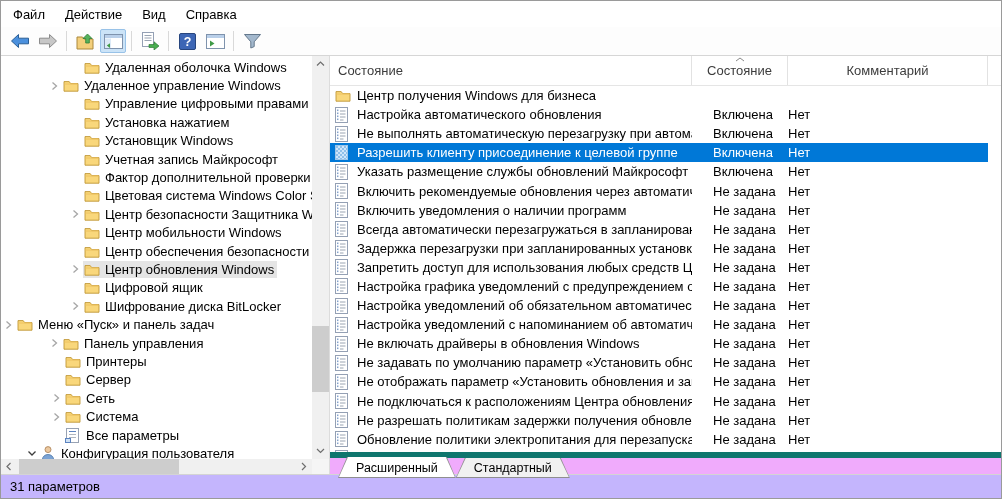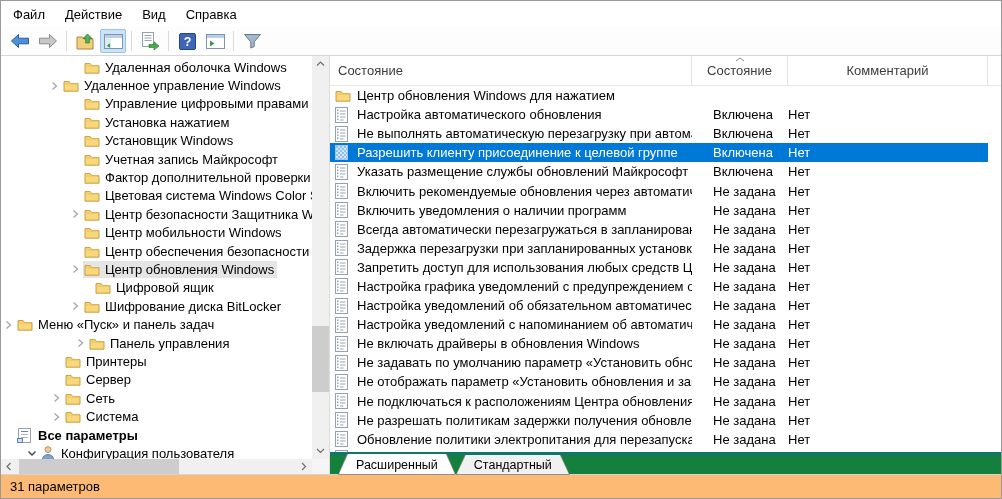--- a/index.html
+++ b/index.html
@@ -55,30 +55,30 @@
   .list-row{height:19.1px;width:658px;display:flex;align-items:center;white-space:nowrap;cursor:default}
   .lr-name{width:362px;flex:none;display:flex;align-items:center;padding-left:5px;overflow:hidden}
   .lr-icon{width:17px;flex:none;display:flex;align-items:center}
   .lr-text{padding-left:5px;overflow:hidden}
   .lr-state{width:96px;flex:none;padding-left:21px}
   .lr-comment{width:200px;flex:none;text-align:left}
   .list-row.selected{background:#0078d7;color:#fff}
   .checker-icon{width:13px;height:15px;background:conic-gradient(#cfe6fb 90deg,#8fc0ea 0 180deg,#cfe6fb 0 270deg,#8fc0ea 0) 0 0/4px 4px;border:1px solid #9fc6e8}
 
   
-  .tabs-row{height:22px;flex:none;position:relative;background:#15803d;border-top:3px solid #0f766e;display:flex;padding-left:8px}
+  .tabs-row{height:22px;flex:none;position:relative;background:#f0abfc;border-top:6px solid #0f766e;display:flex;padding-left:8px}
   .tab{position:relative;height:20px;padding:0 18px;display:flex;align-items:center;justify-content:center}
   .tab::before{content:"";position:absolute;inset:0;background:#8f8f8f;clip-path:polygon(9px 0,calc(100% - 9px) 0,100% 100%,0 100%)}
   .tab::after{content:"";position:absolute;inset:0 1px 1px 1px;background:#fff;clip-path:polygon(9px 0,calc(100% - 9px) 0,100% 100%,0 100%)}
   .tab .tab-label{position:relative;z-index:1;font-size:12.5px}
   .tab.inactive::after{background:#f1f1f1}
   .tab.active{margin-top:-1px;height:21px}
 
   
-  .statusbar{height:24px;flex:none;background:#fdba74;border-top:1px solid #d4d4d4;display:flex;align-items:center;padding-left:9px}
+  .statusbar{height:24px;flex:none;background:#c4b5fd;border-top:1px solid #d4d4d4;display:flex;align-items:center;padding-left:9px}
 </style>
 </head>
 <body>
 
 <div class="window">
 
   <div class="menubar">
       <span class="menu-item"><span>Файл</span></span>
       <span class="menu-item"><span>Действие</span></span>
       <span class="menu-item"><span>Вид</span></span>
@@ -297,21 +297,21 @@
     <span class="tree-item-body sel">
       <span class="icon-box">
                   <span style="line-height:0"><svg width="16" height="13" viewBox="0 0 16 13">
                       <path d="M1,2.6 h5.2 l1.5,2 H15 v7.6 H1 z" fill="#f9d77b" stroke="#bf9637" stroke-width="0.9"></path>
                       <path d="M1.5,5 H14.5" stroke="#eec261" stroke-width="1"></path>
                     </svg></span>
                 </span>
       <span class="tree-label">Центр обновления Windows</span>
     </span>
   </div>
-            <div class="tree-row" style="padding-left: 67px; margin-left: 11px;">
+            <div class="tree-row" style="padding-left: 67px;">
     <span class="arrow-box"></span>
     <span class="tree-item-body">
       <span class="icon-box">
                   <span style="line-height:0"><svg width="16" height="13" viewBox="0 0 16 13">
                       <path d="M1,2.6 h5.2 l1.5,2 H15 v7.6 H1 z" fill="#f9d77b" stroke="#bf9637" stroke-width="0.9"></path>
                       <path d="M1.5,5 H14.5" stroke="#eec261" stroke-width="1"></path>
                     </svg></span>
                 </span>
       <span class="tree-label">Цифровой ящик</span>
     </span>
@@ -341,21 +341,21 @@
     <span class="tree-item-body">
       <span class="icon-box">
                   <span style="line-height:0"><svg width="16" height="13" viewBox="0 0 16 13">
                       <path d="M1,2.6 h5.2 l1.5,2 H15 v7.6 H1 z" fill="#f9d77b" stroke="#bf9637" stroke-width="0.9"></path>
                       <path d="M1.5,5 H14.5" stroke="#eec261" stroke-width="1"></path>
                     </svg></span>
                 </span>
       <span class="tree-label">Меню «Пуск» и панель задач</span>
     </span>
   </div>
-            <div class="tree-row" style="padding-left: 72px;">
+            <div class="tree-row" style="padding-left: 46px;">
     <span class="arrow-box">
                 <span style="line-height:0"><svg width="9" height="10" viewBox="0 0 9 10">
                     <polyline points="2.5,1.5 6.5,5 2.5,8.5" fill="none" stroke="#a6a6a6" stroke-width="1.3"></polyline>
                   </svg></span>
               </span>
     <span class="tree-item-body">
       <span class="icon-box">
                   <span style="line-height:0"><svg width="16" height="13" viewBox="0 0 16 13">
                       <path d="M1,2.6 h5.2 l1.5,2 H15 v7.6 H1 z" fill="#f9d77b" stroke="#bf9637" stroke-width="0.9"></path>
                       <path d="M1.5,5 H14.5" stroke="#eec261" stroke-width="1"></path>
@@ -413,21 +413,21 @@
     <span class="tree-item-body">
       <span class="icon-box">
                   <span style="line-height:0"><svg width="16" height="13" viewBox="0 0 16 13">
                       <path d="M1,2.6 h5.2 l1.5,2 H15 v7.6 H1 z" fill="#f9d77b" stroke="#bf9637" stroke-width="0.9"></path>
                       <path d="M1.5,5 H14.5" stroke="#eec261" stroke-width="1"></path>
                     </svg></span>
                 </span>
       <span class="tree-label">Система</span>
     </span>
   </div>
-            <div class="tree-row" style=" font-weight: bold;">
+            <div class="tree-row" style="padding-left: 48px;">
     <span class="arrow-box"></span>
     <span class="tree-item-body">
       <span class="icon-box">
                   <span style="line-height:0"><svg width="15" height="15" viewBox="0 0 15 15">
                       <rect x="1.5" y="0.5" width="12" height="14" fill="#fff" stroke="#98a2b3"></rect>
                       <line x1="4" y1="3.5" x2="11" y2="3.5" stroke="#5b83c0"></line>
                       <line x1="4" y1="6.5" x2="11" y2="6.5" stroke="#b0b6bf"></line>
                       <line x1="4" y1="9.5" x2="11" y2="9.5" stroke="#b0b6bf"></line>
                       <rect x="0.5" y="10.5" width="5" height="4" fill="#cfe1f5" stroke="#5b83c0"></rect>
                     </svg></span>
@@ -501,21 +501,21 @@
       </div>
       <div class="list-rows">
           <div class="list-row">
     <span class="lr-name">
       <span class="lr-icon">
                 <span style="line-height:0"><svg width="16" height="13" viewBox="0 0 16 13">
                     <path d="M1,2.6 h5.2 l1.5,2 H15 v7.6 H1 z" fill="#f9d77b" stroke="#bf9637" stroke-width="0.9"></path>
                     <path d="M1.5,5 H14.5" stroke="#eec261" stroke-width="1"></path>
                   </svg></span>
               </span>
-      <span class="lr-text">Центр обновления Windows для нажатием</span>
+      <span class="lr-text">Центр получения Windows для бизнеса</span>
     </span>
     <span class="lr-state"></span>
     <span class="lr-comment"></span>
   </div>
           <div class="list-row">
     <span class="lr-name">
       <span class="lr-icon">
                 <span style="line-height:0"><svg width="13" height="16" viewBox="0 0 13 16">
                     <rect x="0.5" y="0.5" width="12" height="15" fill="#fff" stroke="#94a0b4"></rect>
                     <line x1="2.8" y1="2.5" x2="2.8" y2="13.5" stroke="#4f7ab5" stroke-dasharray="1.6 1.4"></line>

